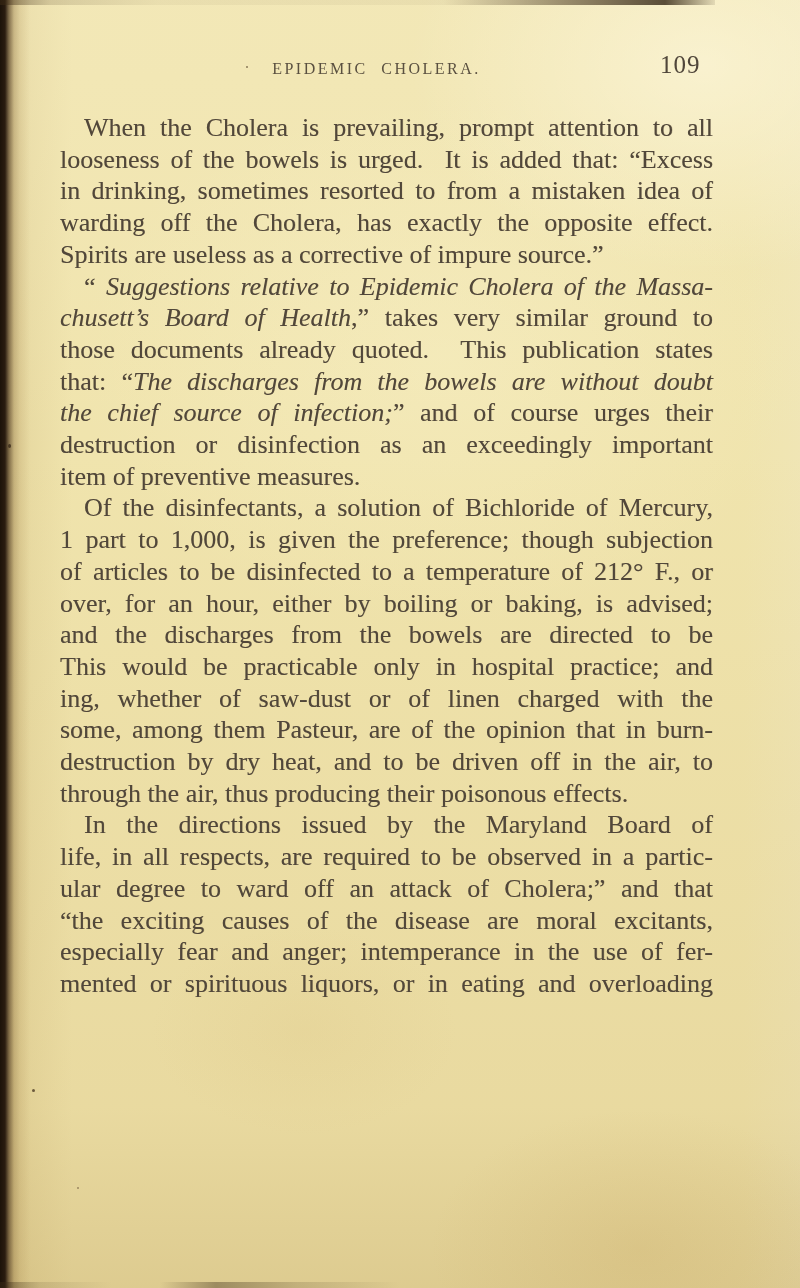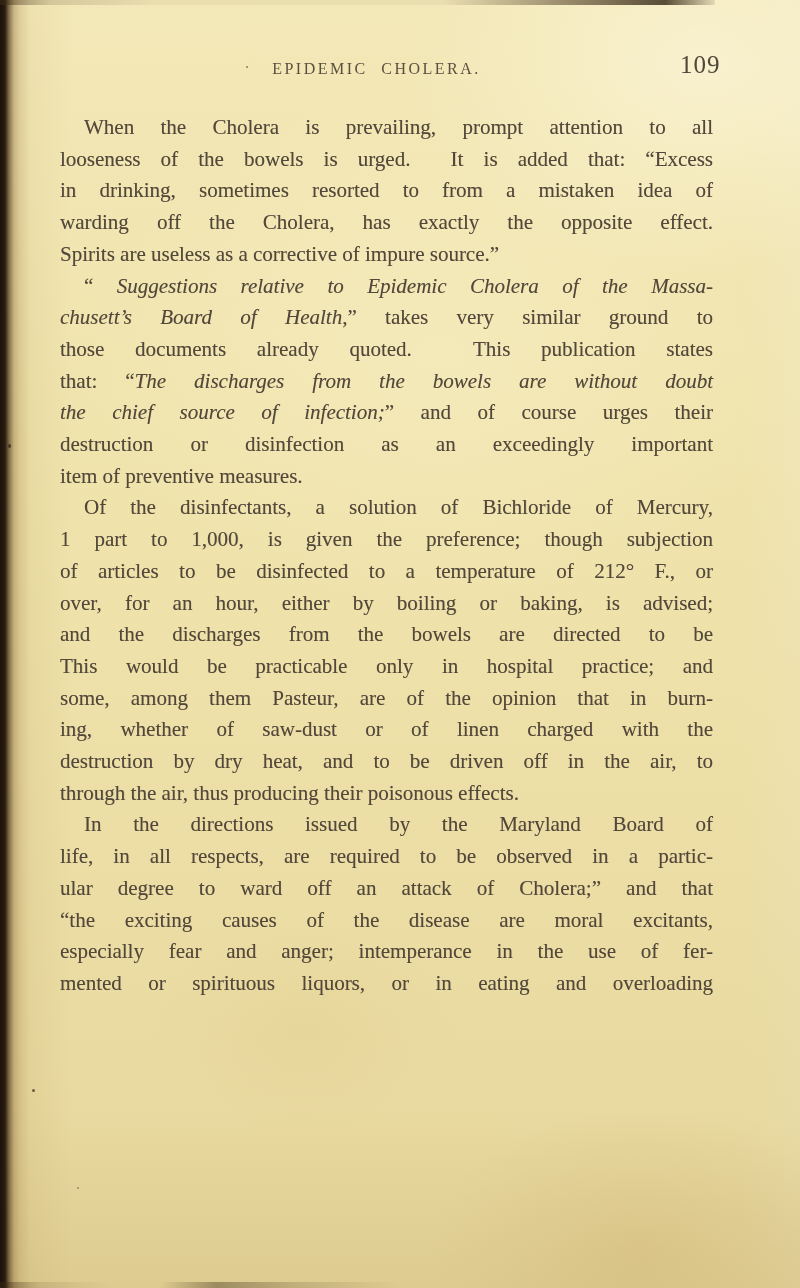--- a/index.html
+++ b/index.html
@@ -36,26 +36,26 @@
     background: linear-gradient(90deg,
       rgba(60,44,22,0.45) 0%, rgba(60,44,22,0.12) 5%, rgba(0,0,0,0) 14%,
       rgba(0,0,0,0) 20%, rgba(66,50,28,0.42) 27%, rgba(66,50,28,0.18) 37%, rgba(0,0,0,0) 50%);
   }
   .running-head {
     position: absolute; left: 50px; top: 60px; width: 653px;
     text-align: center; font-size: 16px; letter-spacing: 2.5px; word-spacing: 7px;
     color: #5a5040;
   }
   .page-number {
-    position: absolute; left: 680px; top: 51px; width: 60px;
+    position: absolute; left: 660px; top: 51px; width: 60px;
     font-size: 25px; letter-spacing: 1px; color: #50463a;
   }
   .text-block {
     position: absolute; left: 60px; top: 112px; width: 653px;
-    font-size: 21px; line-height: 31.7px; color: #51473a;
+    font-size: 26px; line-height: 31.7px; color: #51473a;
     text-shadow: 0.3px 0.4px 0.5px rgba(110,95,70,0.40);
   }
   .line { text-align: justify; text-align-last: justify; }
   .line.left { text-align-last: left; }
   .line.indent { text-indent: 24px; }
   .em { font-style: italic; }
   .speck { position: absolute; border-radius: 50%; }
   .speck.s1 { left: 32px;  top: 1089px; width: 3px; height: 3px; background: #6b5a3c; }
   .speck.s2 { left: 8px;   top: 444px;  width: 3px; height: 4px; background: #4a3a24; }
   .speck.s3 { left: 246px; top: 66px;   width: 2px; height: 2px; background: #8a7a58; }
@@ -85,22 +85,22 @@
       <div class="line"><span>that: “</span><span class="em">The discharges from the bowels are without doubt</span></div>
       <div class="line"><span class="em">the chief source of infection;</span><span>” and of course urges their</span></div>
       <div class="line"><span>destruction or disinfection as an exceedingly important</span></div>
       <div class="line left"><span>item of preventive measures.</span></div>
       <div class="line indent"><span>Of the disinfectants, a solution of Bichloride of Mercury,</span></div>
       <div class="line"><span>1 part to 1,000, is given the preference; though subjection</span></div>
       <div class="line"><span>of articles to be disinfected to a temperature of 212° F., or</span></div>
       <div class="line"><span>over, for an hour, either by boiling or baking, is advised;</span></div>
       <div class="line"><span>and the discharges from the bowels are directed to be</span></div>
       <div class="line"><span>This would be practicable only in hospital practice; and</span></div>
+      <div class="line"><span>ing, whether of saw-dust or of linen charged with the</span></div>
       <div class="line"><span>some, among them Pasteur, are of the opinion that in burn-</span></div>
-      <div class="line"><span>ing, whether of saw-dust or of linen charged with the</span></div>
       <div class="line"><span>destruction by dry heat, and to be driven off in the air, to</span></div>
       <div class="line left"><span>through the air, thus producing their poisonous effects.</span></div>
       <div class="line indent"><span>In the directions issued by the Maryland Board of</span></div>
       <div class="line"><span>life, in all respects, are required to be observed in a partic-</span></div>
       <div class="line"><span>ular degree to ward off an attack of Cholera;” and that</span></div>
       <div class="line"><span>“the exciting causes of the disease are moral excitants,</span></div>
       <div class="line"><span>especially fear and anger; intemperance in the use of fer-</span></div>
       <div class="line"><span>mented or spirituous liquors, or in eating and overloading</span></div>
     </div>
 

